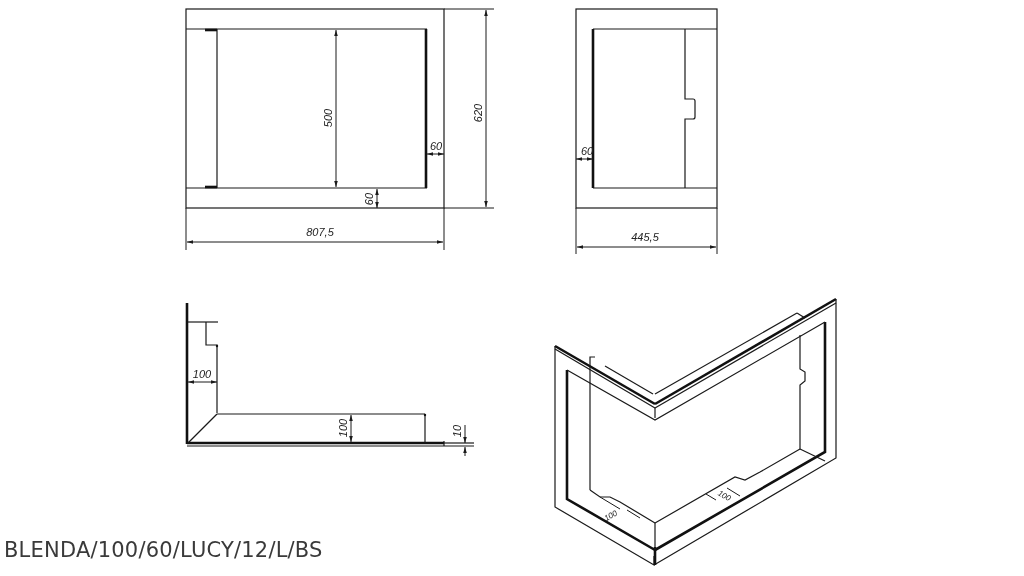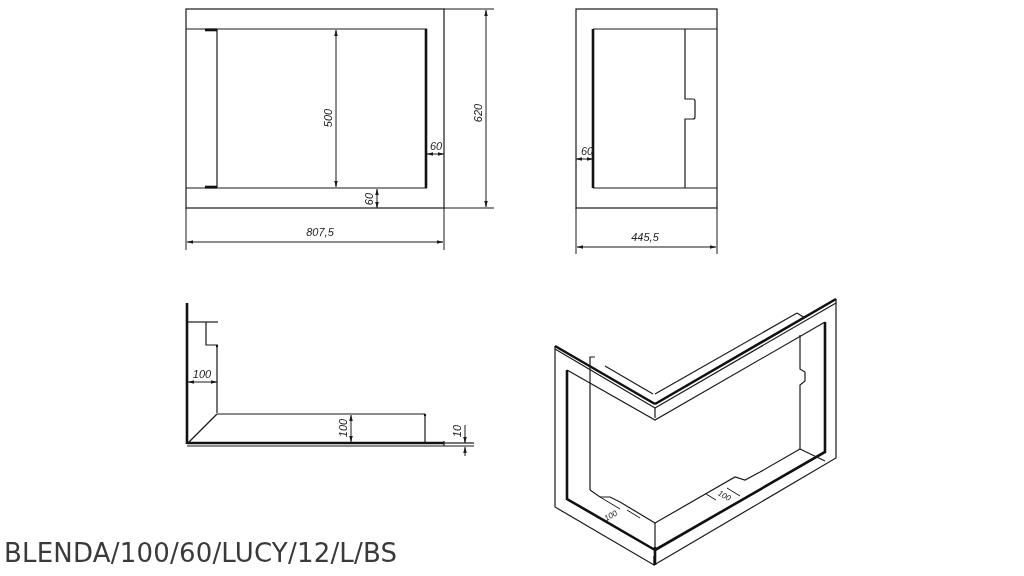--- a/index.html
+++ b/index.html
@@ -6,21 +6,21 @@
     body { width: 1024px; height: 576px; position: relative; overflow: hidden; font-family: "DejaVu Sans", sans-serif; }
     #drawing { position: absolute; left: 0; top: 0; width: 1024px; height: 576px; }
     .ln { stroke: #1a1a1a; stroke-width: 1.2; fill: none; }
     .th { stroke: #111; stroke-width: 2.6; fill: none; }
     .dim { stroke: #1a1a1a; stroke-width: 1; fill: none; }
     .dimtext { font-family: "Liberation Sans", sans-serif; font-style: italic; font-size: 11px; fill: #222; }
     .dimtext-small { font-family: "Liberation Sans", sans-serif; font-style: italic; font-size: 8px; fill: #222; }
     .caption {
       position: absolute; left: 4px; top: 538px;
       font-family: "DejaVu Sans", sans-serif; font-weight: 300;
-      font-size: 26px; color: #3a3a3a; letter-spacing: 0.2px;
+      font-size: 21px; color: #3a3a3a; letter-spacing: 0.2px;
       font-weight: normal;
     }
   </style>
 </head>
 <body>
 
 <svg id="drawing" viewBox="0 0 1024 576" xmlns="http://www.w3.org/2000/svg">
   <defs>
     <marker id="arr" viewBox="0 0 10 10" refX="10" refY="5" markerWidth="6" markerHeight="6" orient="auto-start-reverse">
       <path d="M0,2 L10,5 L0,8 z" fill="#1a1a1a"></path>

